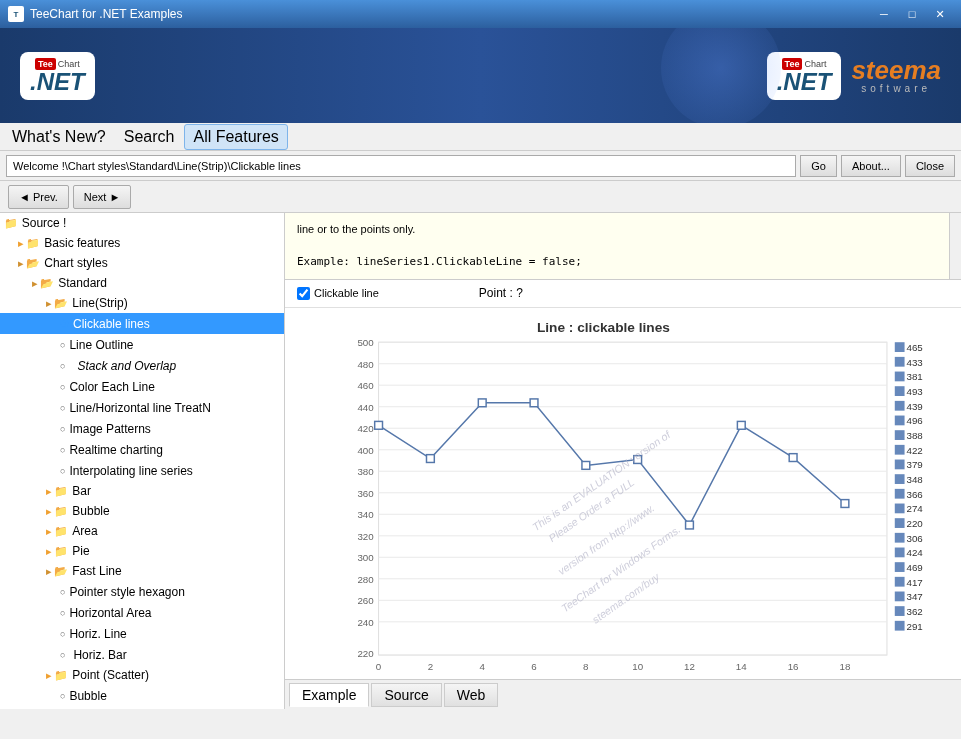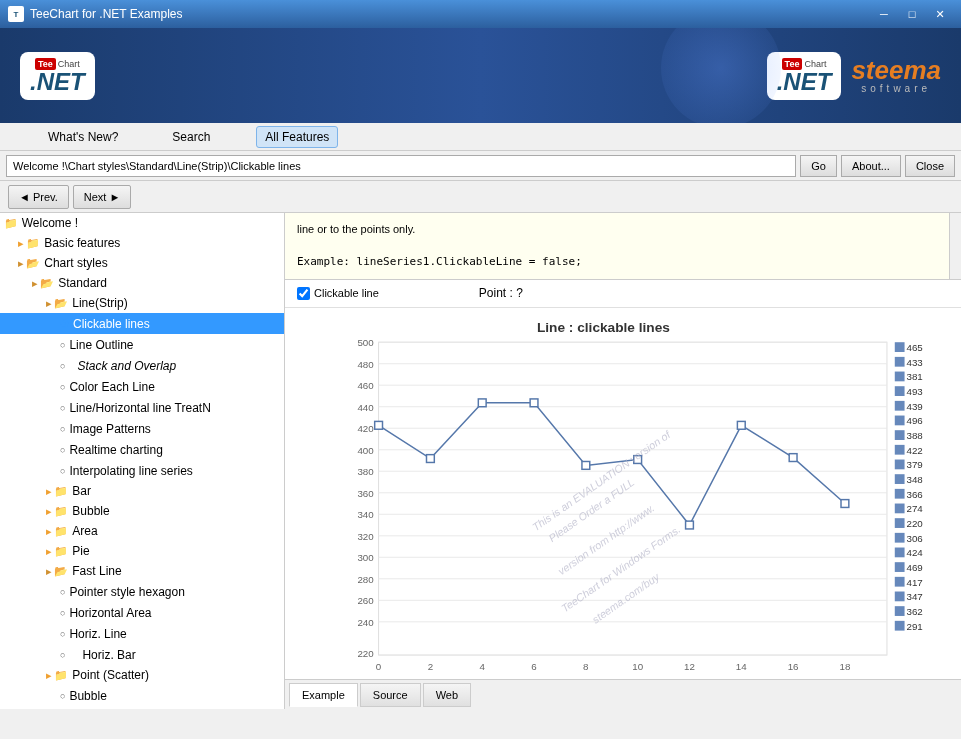--- a/index.html
+++ b/index.html
@@ -62,22 +62,21 @@
       display: flex;
       align-items: center;
       gap: 2px;
       padding: 2px 4px;
       height: 28px;
     }
     .menu-item {
       padding: 3px 8px;
       cursor: pointer;
       border-radius: 3px;
-      font-size: 12px;
-      margin-left: 36px;
+      font-size: 16px;
     }
     .menu-item.active { background: #d0e4f7; border: 1px solid #7eb4ea; }
 
     
     .address-bar {
       background: #f0f0f0;
       border-bottom: 1px solid #ccc;
       display: flex;
       align-items: center;
       padding: 3px 6px;
@@ -202,21 +201,21 @@
       border-top: 1px solid #ccc;
       background: #f0f0f0;
       height: 30px;
       padding: 0 4px;
     }
     .tab-btn {
       padding: 3px 12px;
       border: 1px solid #ccc;
       background: linear-gradient(to bottom, #f5f5f5, #e0e0e0);
       cursor: pointer;
-      font-size: 11px;
+      font-size: 14px;
       margin-right: 2px;
       height: 24px;
       display: flex; align-items: center;
     }
     .tab-btn.active { background: white; border-bottom: 1px solid white; }
 
     
     ::-webkit-scrollbar { width: 10px; }
     ::-webkit-scrollbar-track { background: #f0f0f0; }
     ::-webkit-scrollbar-thumb { background: #b0b0b0; border: 1px solid #999; }
@@ -280,21 +279,21 @@
   <button class="nav-btn">Next  ►</button>
 </div>
 
 <div class="main-layout">
 
   <div class="sidebar">
 
   <div class="tree-item">
         <span class="tree-indent" style="width: 4px; display: inline-block;"></span>
         <span class="tree-icon"><span style="color:#f0a030;">📁</span></span>
-        <span style="font-size: 12px; margin-left: 2px;">Welcome !</span>
+        <span style="font-size: 12px; margin-left: 2px;">Source !</span>
       </div>
       <div class="tree-item">
         <span class="tree-indent" style="width: 18px; display: inline-block;"></span>
         <span class="tree-icon"><span style="color:#f0a030;">▸ 📁</span></span>
         <span style="font-size: 12px; margin-left: 2px;">Basic features</span>
       </div>
       <div class="tree-item">
         <span class="tree-indent" style="width: 18px; display: inline-block;"></span>
         <span class="tree-icon"><span style="color:#d09030;">▸ 📂</span></span>
         <span style="font-size: 12px; margin-left: 2px;">Chart styles</span>
@@ -385,21 +384,21 @@
         <span style="font-size: 12px; margin-left: 2px;">Horizontal Area</span>
       </div>
       <div class="tree-item">
         <span class="tree-indent" style="width: 60px; display: inline-block;"></span>
         <span class="tree-icon"><span style="color:#666;font-size:9px;">○</span></span>
         <span style="font-size: 12px; margin-left: 2px;">Horiz. Line</span>
       </div>
       <div class="tree-item">
         <span class="tree-indent" style="width: 60px; display: inline-block;"></span>
         <span class="tree-icon"><span style="color:#666;font-size:9px;">○</span></span>
-        <span style="font-size: 12px; margin-left: 15px;">Horiz. Bar</span>
+        <span style="font-size: 12px; margin-left: 6px;">Horiz. Bar</span>
       </div>
       <div class="tree-item">
         <span class="tree-indent" style="width: 46px; display: inline-block;"></span>
         <span class="tree-icon"><span style="color:#f0a030;">▸ 📁</span></span>
         <span style="font-size: 12px; margin-left: 2px;">Point (Scatter)</span>
       </div>
       <div class="tree-item">
         <span class="tree-indent" style="width: 60px; display: inline-block;"></span>
         <span class="tree-icon"><span style="color:#666;font-size:9px;">○</span></span>
         <span style="font-size: 12px; margin-left: 2px;">Bubble</span>

